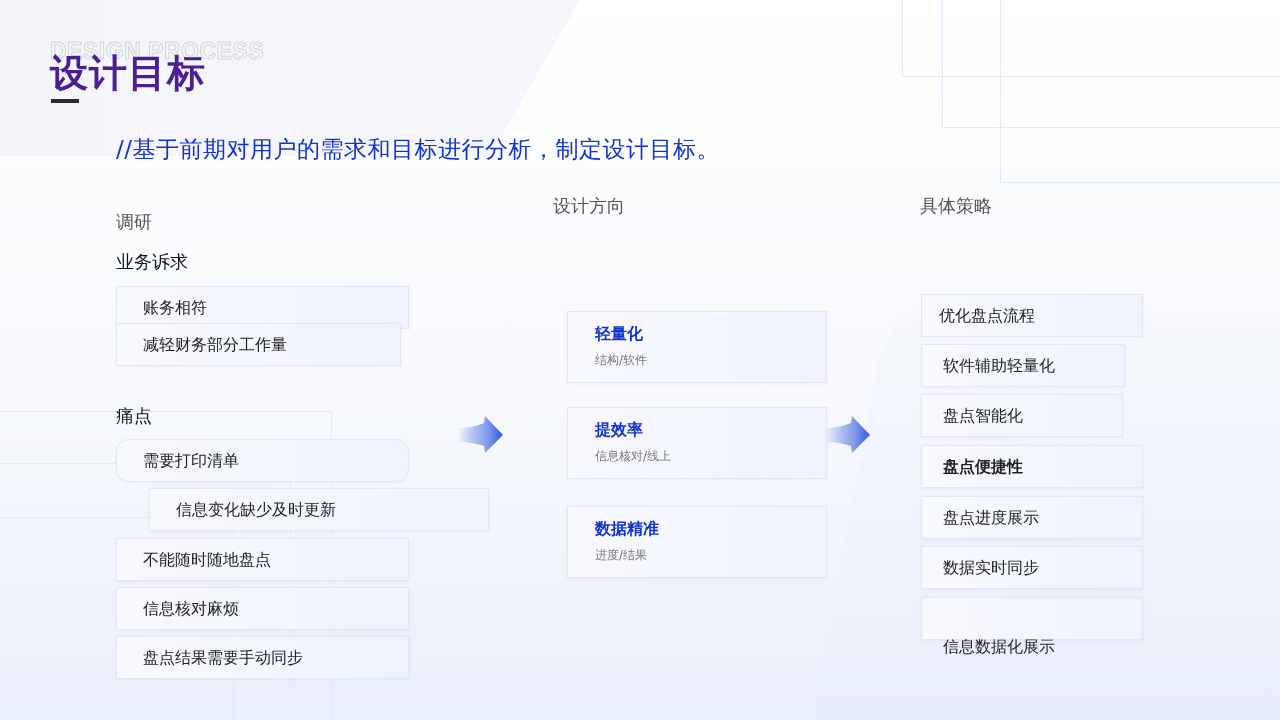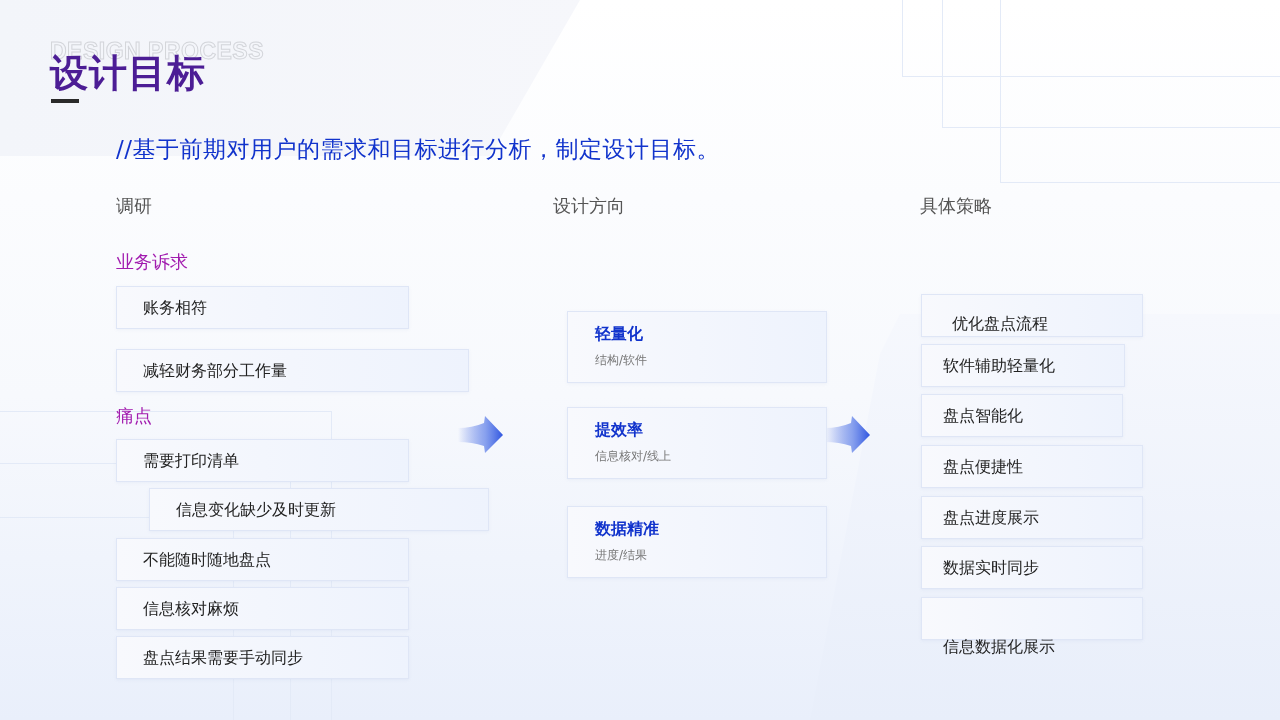--- a/index.html
+++ b/index.html
@@ -38,21 +38,21 @@
     position: absolute; left: 51px; top: 99px; width: 28px; height: 4px; background: #2a2a2a;
   }
   .subtitle {
     position: absolute; left: 116px; top: 134px;
     font-size: 23px; color: #1133cc; letter-spacing: 0.5px;
   }
   .col-heading {
     position: absolute; top: 194px; font-size: 18px; color: #555;
   }
   .group-label {
-    position: absolute; left: 116px; font-size: 18px; color: #a21caf; font-weight: 500;
+    position: absolute; left: 116px; font-size: 18px; color: #0f172a; font-weight: 500;
   }
   .card {
     position: absolute;
     background: linear-gradient(90deg, #f8f9fd 0%, #eef3fd 100%);
     border: 1px solid #dfe6f6;
     box-shadow: 0 1px 3px rgba(120,140,190,0.08);
     padding-left: 14px;
   }
   .card .label {
     position: absolute; left: 26px; top: 50%; transform: translateY(-50%);
@@ -82,34 +82,34 @@
 <div class="deco-line" style="left:0; top:517px; width:331px; height:1px;"></div>
 <div class="deco-line" style="left:233px; top:517px; width:1px; height:203px;"></div>
 <div class="deco-line" style="left:290px; top:463px; width:1px; height:257px;"></div>
 <div class="deco-line" style="left:331px; top:411px; width:1px; height:309px;"></div>
 
 <div class="eyebrow">DESIGN PROCESS</div>
 <div class="page-title">设计目标</div>
 <div class="title-bar"></div>
 <div class="subtitle">//基于前期对用户的需求和目标进行分析，制定设计目标。</div>
 
-<div class="col-heading" style="left:116px;">调研</div>
+<div class="col-heading" style="left:116px;margin-top:16px;">调研</div>
 <div class="col-heading" style="left:553px;">设计方向</div>
 <div class="col-heading" style="left:920px;">具体策略</div>
 
 <div class="group-label" style="top:250px;">业务诉求</div>
 <div class="card" style="left:116px; top:286px; width:293px; height:43px;">
   <span class="label">账务相符</span>
 </div>
-<div class="card" style="left:116px; top:349px; width:353px; height:43px;">
+<div class="card" style="left:116px; top:323px; width:285px; height:43px;">
   <span class="label">减轻财务部分工作量</span>
 </div>
 
 <div class="group-label" style="top:404px;">痛点</div>
-<div class="card" style="left:116px; top:439px; width:293px; height:43px;">
+<div class="card" style="left:116px; top:439px; width:293px; height:43px;border-radius:13px;">
   <span class="label">需要打印清单</span>
 </div>
 <div class="card" style="left:116px; top:488px; width:340px; height:43px;margin-left:33px;">
   <span class="label">信息变化缺少及时更新</span>
 </div>
 <div class="card" style="left:116px; top:538px; width:293px; height:43px;">
   <span class="label">不能随时随地盘点</span>
 </div>
 <div class="card" style="left:116px; top:587px; width:293px; height:43px;">
   <span class="label">信息核对麻烦</span>
@@ -146,30 +146,30 @@
 <div class="card dir-card" style="top:407px;">
   <div class="dir-title">提效率</div>
   <div class="dir-desc">信息核对/线上</div>
 </div>
 <div class="card dir-card" style="top:506px;">
   <div class="dir-title">数据精准</div>
   <div class="dir-desc">进度/结果</div>
 </div>
 
 <div class="card" style="left:921px; top:294px; width:222px; height:43px;">
-  <span class="label" style="left:30px;margin-top:8px;">优化盘点流程</span>
+  <span class="label" style="left:17px;">优化盘点流程</span>
 </div>
 <div class="card" style="left:921px; top:344px; width:204px; height:43px;">
   <span class="label" style="left:21px;">软件辅助轻量化</span>
 </div>
 <div class="card" style="left:921px; top:394px; width:202px; height:43px;">
   <span class="label" style="left:21px;">盘点智能化</span>
 </div>
 <div class="card" style="left:921px; top:445px; width:222px; height:43px;">
-  <span class="label" style="left:21px;">盘点便捷性</span>
+  <span class="label" style="left:21px;font-weight:bold;">盘点便捷性</span>
 </div>
 <div class="card" style="left:921px; top:496px; width:222px; height:43px;">
   <span class="label" style="left:21px;">盘点进度展示</span>
 </div>
 <div class="card" style="left:921px; top:546px; width:222px; height:43px;">
   <span class="label" style="left:21px;">数据实时同步</span>
 </div>
 <div class="card" style="left:921px; top:597px; width:222px; height:43px;">
   <span class="label" style="left:21px;margin-top:28px;">信息数据化展示</span>
 </div>

